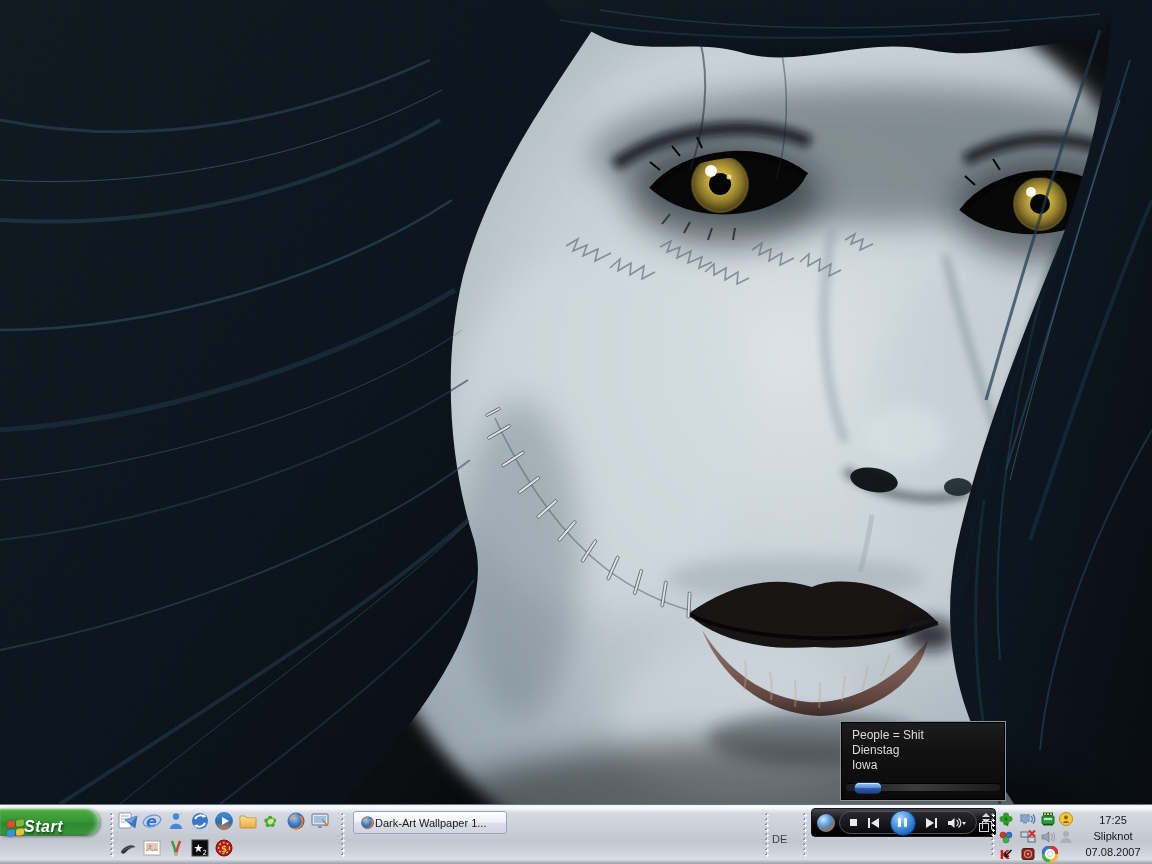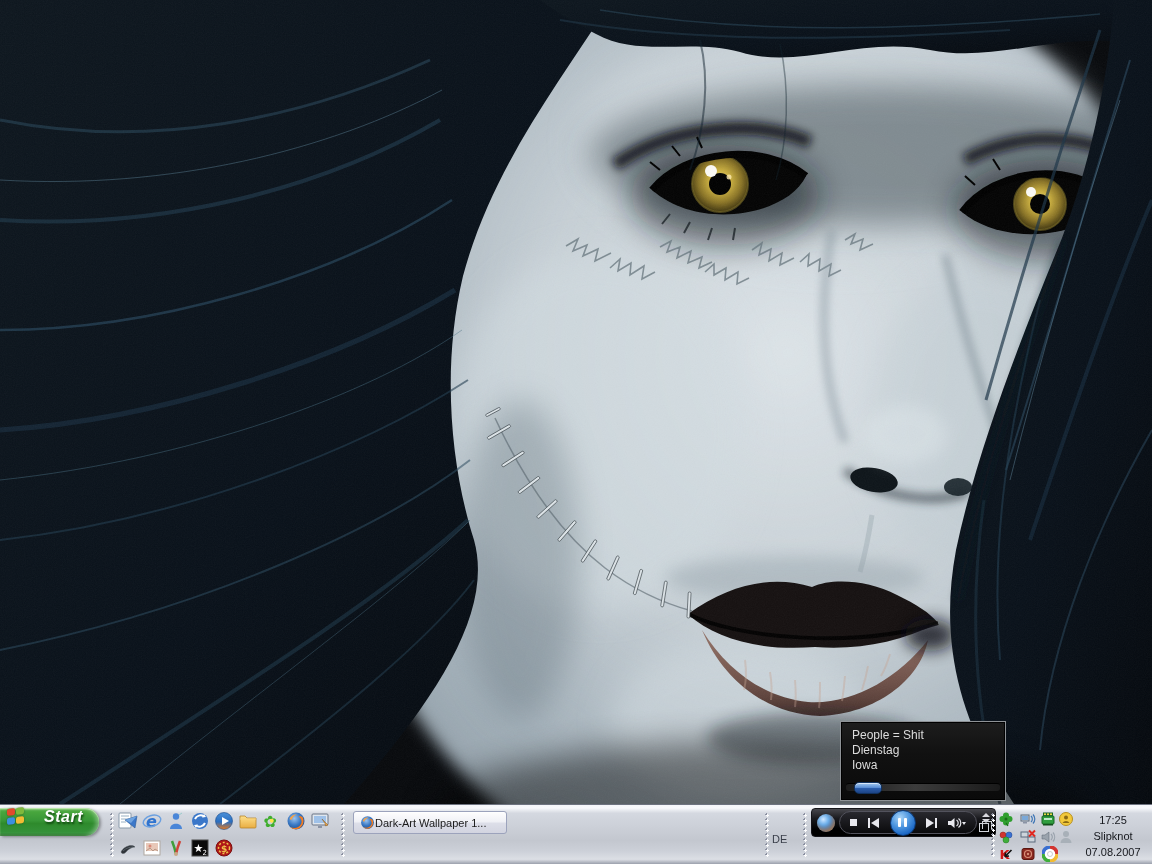--- a/index.html
+++ b/index.html
@@ -20,21 +20,21 @@
     background:linear-gradient(#a6cbf2,#5b8fd6 45%,#2a5cab 55%,#1d4485);
     border:1px solid #10315e;box-shadow:inset 0 1px 0 rgba(255,255,255,.6);}
 
   
   .taskbar{position:absolute;left:0;bottom:0;width:1152px;height:60px;box-sizing:border-box;
     border-top:1px solid #6e7380;
     background:linear-gradient(180deg,#f4f5f9 0%,#f8f9fc 5%,#d4d8e0 14%,#c9cdd5 45%,#c3c7cf 60%,#ccd0d8 78%,#dcdfe5 92%,#9ba0ac 100%);}
   .start-btn{position:absolute;left:0;top:3px;width:99px;height:28px;border-radius:0 14px 14px 0;
     background:linear-gradient(180deg,#90cf80 0%,#4aa83e 10%,#389737 45%,#2e8a2c 55%,#35923a 88%,#1e6a1e 100%);
     box-shadow:inset 0 1px 1px #bfe8b0,inset -3px 0 4px rgba(255,255,255,.35),2px 1px 3px rgba(0,0,0,.35);
-    display:flex;align-items:flex-start;gap:20px;padding-left:7px;box-sizing:border-box;cursor:pointer;}
+    display:flex;align-items:flex-end;gap:0;padding-left:7px;box-sizing:border-box;cursor:pointer;}
   .start-label{font-style:italic;font-weight:bold;font-size:16px;color:#fff;
     text-shadow:1px 2px 2px rgba(8,56,8,.8);letter-spacing:.5px;}
   .winflag{position:relative;width:17px;height:16px;transform:skewY(-6deg);flex:none;}
   .winflag i{position:absolute;width:8px;height:7px;border-radius:2px;box-shadow:0 0 2px rgba(0,0,0,.4);}
   .winflag .q1{left:0;top:0;background:#e3492c;}
   .winflag .q2{right:0;top:0;background:#7eb93c;}
   .winflag .q3{left:0;bottom:0;background:#3d8fe0;}
   .winflag .q4{right:0;bottom:0;background:#f2bc34;}
 
   .handle{position:absolute;top:7px;width:5px;height:46px;background-repeat:repeat-y;

